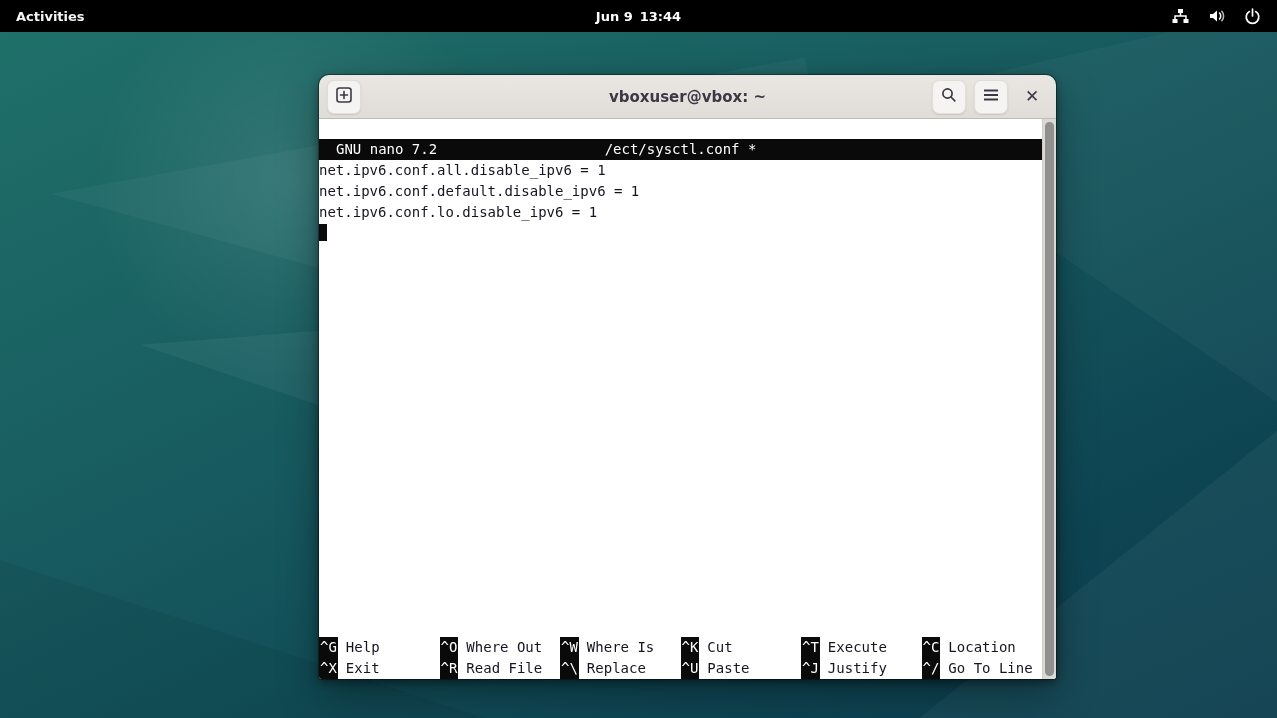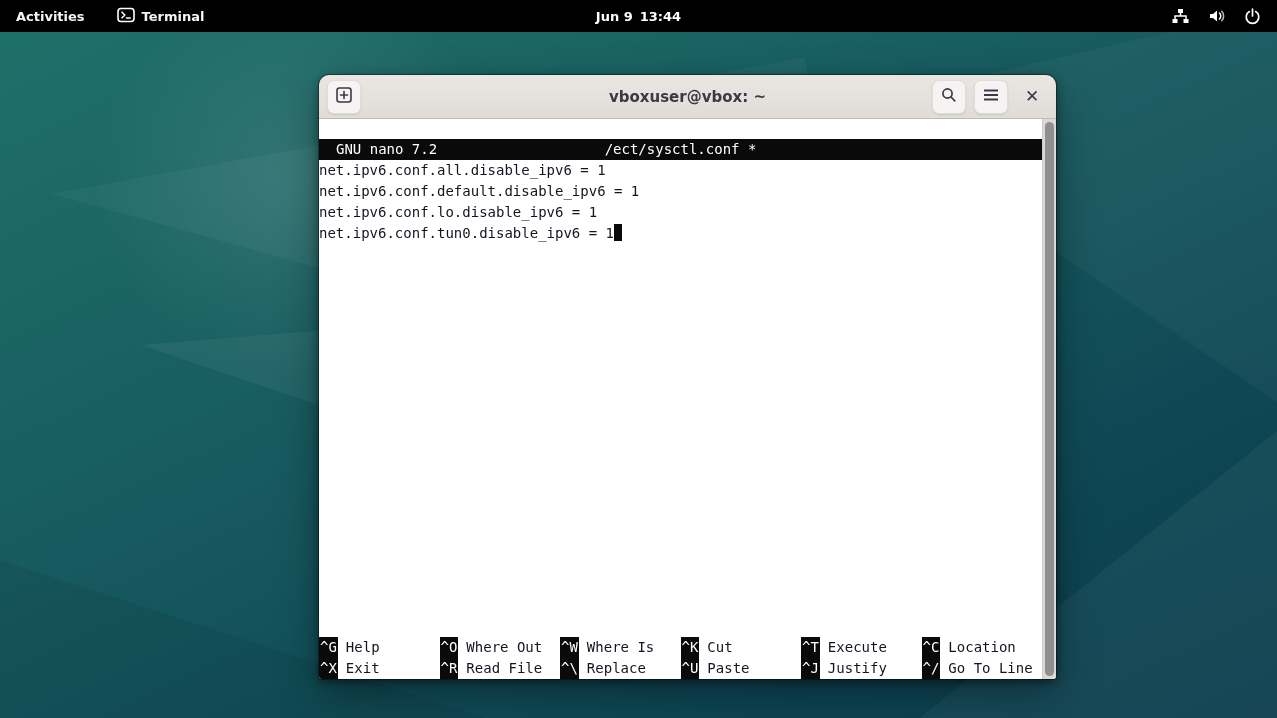--- a/index.html
+++ b/index.html
@@ -76,30 +76,20 @@
 <div class="facet f4"></div>
 <div class="facet f5"></div>
 <div class="facet glow1"></div>
 <div class="facet glow2"></div>
 
 <div class="topbar">
   <div class="tb-left">
     <div class="tb-item">
       <span>Activities</span>
     </div>
-    <div class="tb-item">
-      <span>
-        <svg width="18" height="16" viewBox="0 0 18 16">
-          <rect x="1" y="1.5" width="16" height="13" rx="3" fill="none" stroke="#ffffff" stroke-width="1.6"></rect>
-          <path d="M5 5.2 L7.8 8 L5 10.8" fill="none" stroke="#ffffff" stroke-width="1.6" stroke-linecap="round" stroke-linejoin="round"></path>
-          <line x1="9.5" y1="11" x2="13.2" y2="11" stroke="#ffffff" stroke-width="1.6" stroke-linecap="round"></line>
-        </svg>
-      </span>
-      <span>Terminal</span>
-    </div>
   </div>
   <div class="tb-clock">
     <span>Jun 9</span>
     <span>13:44</span>
   </div>
   <div class="tb-right">
     <span>
       <svg width="19" height="16" viewBox="0 0 19 16">
         <rect x="7" y="1" width="5" height="4" fill="#ffffff"></rect>
         <rect x="1.5" y="11" width="5" height="4" fill="#ffffff"></rect>
@@ -162,21 +152,21 @@
   <div class="term-body">
     <div class="term-main">
       <div class="nano-header">
         <span class="nh-left">GNU nano 7.2</span>
         <span class="nh-center">/ect/sysctl.conf *</span>
       </div>
       <div>
           <div class="term-line"><span>net.ipv6.conf.all.disable_ipv6 = 1</span></div>
           <div class="term-line"><span>net.ipv6.conf.default.disable_ipv6 = 1</span></div>
           <div class="term-line"><span>net.ipv6.conf.lo.disable_ipv6 = 1</span></div>
-          <div class="term-line"><span>net.ipv6.conf.tun0.disable_ipv6 = 1</span><span class="cursor"></span></div>
+          <div class="term-line"><span class="cursor"></span></div>
         </div>
       <div class="nano-spacer"></div>
       <div class="nano-shortcuts">
           <div class="sc"><span class="key">^G</span><span class="lbl">Help</span></div>
           <div class="sc"><span class="key">^O</span><span class="lbl">Where Out</span></div>
           <div class="sc"><span class="key">^W</span><span class="lbl">Where Is</span></div>
           <div class="sc"><span class="key">^K</span><span class="lbl">Cut</span></div>
           <div class="sc"><span class="key">^T</span><span class="lbl">Execute</span></div>
           <div class="sc"><span class="key">^C</span><span class="lbl">Location</span></div>
           <div class="sc"><span class="key">^X</span><span class="lbl">Exit</span></div>

